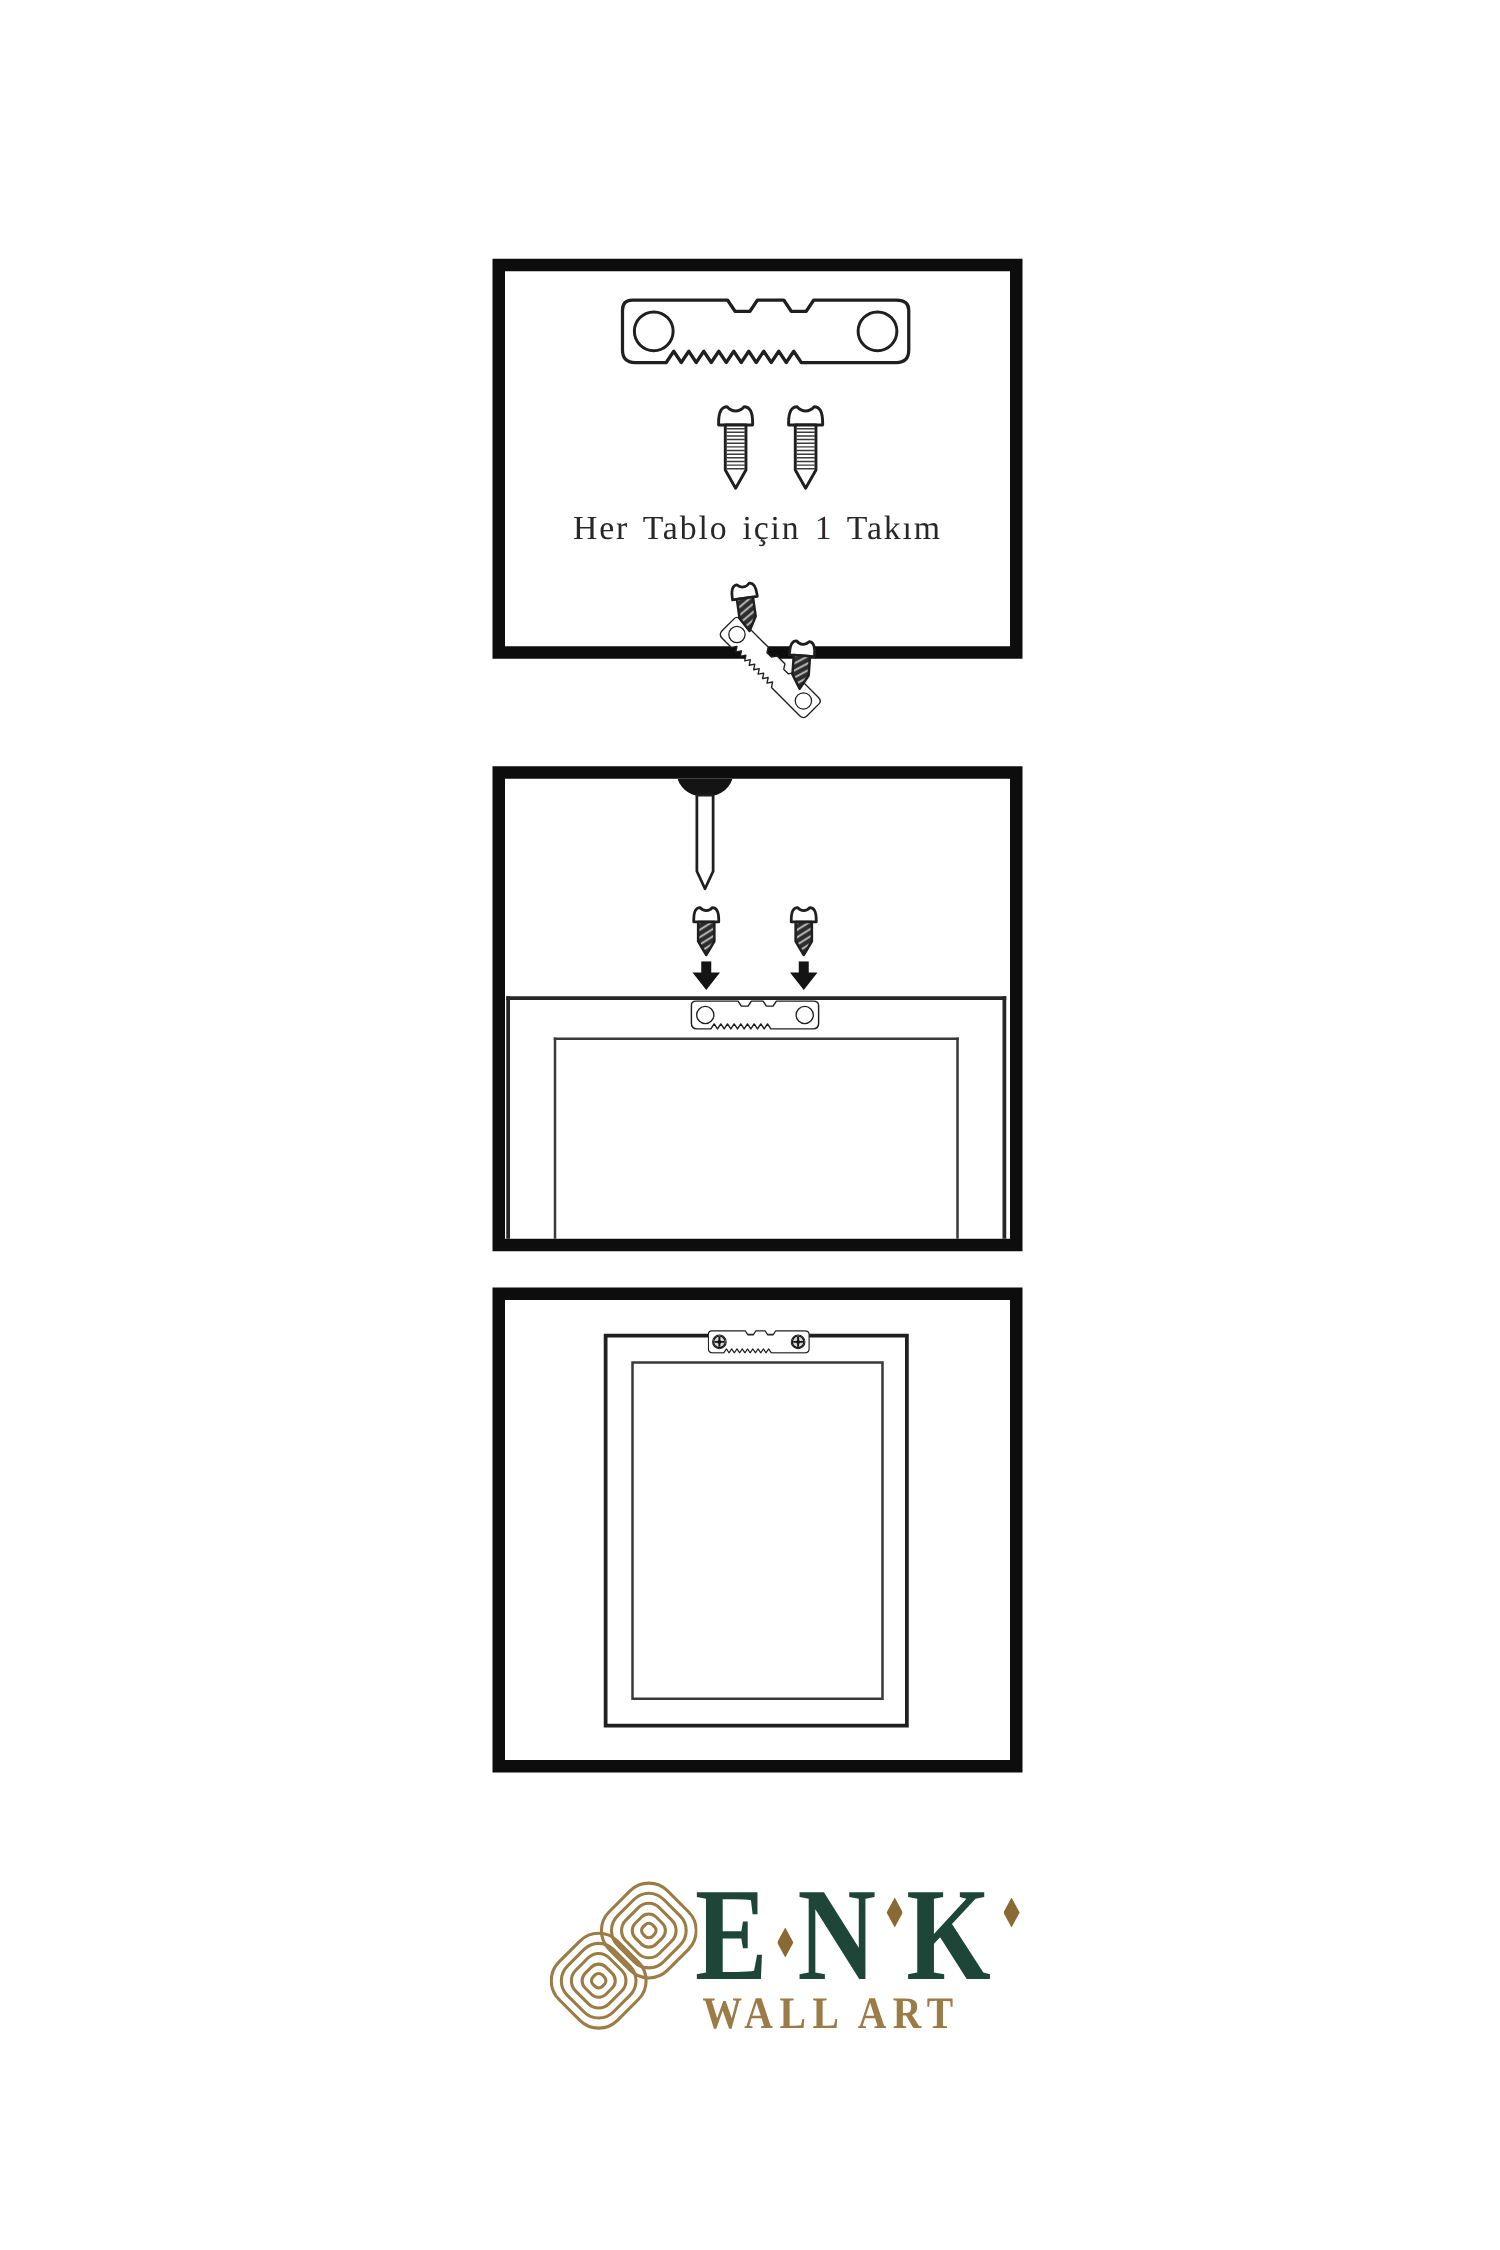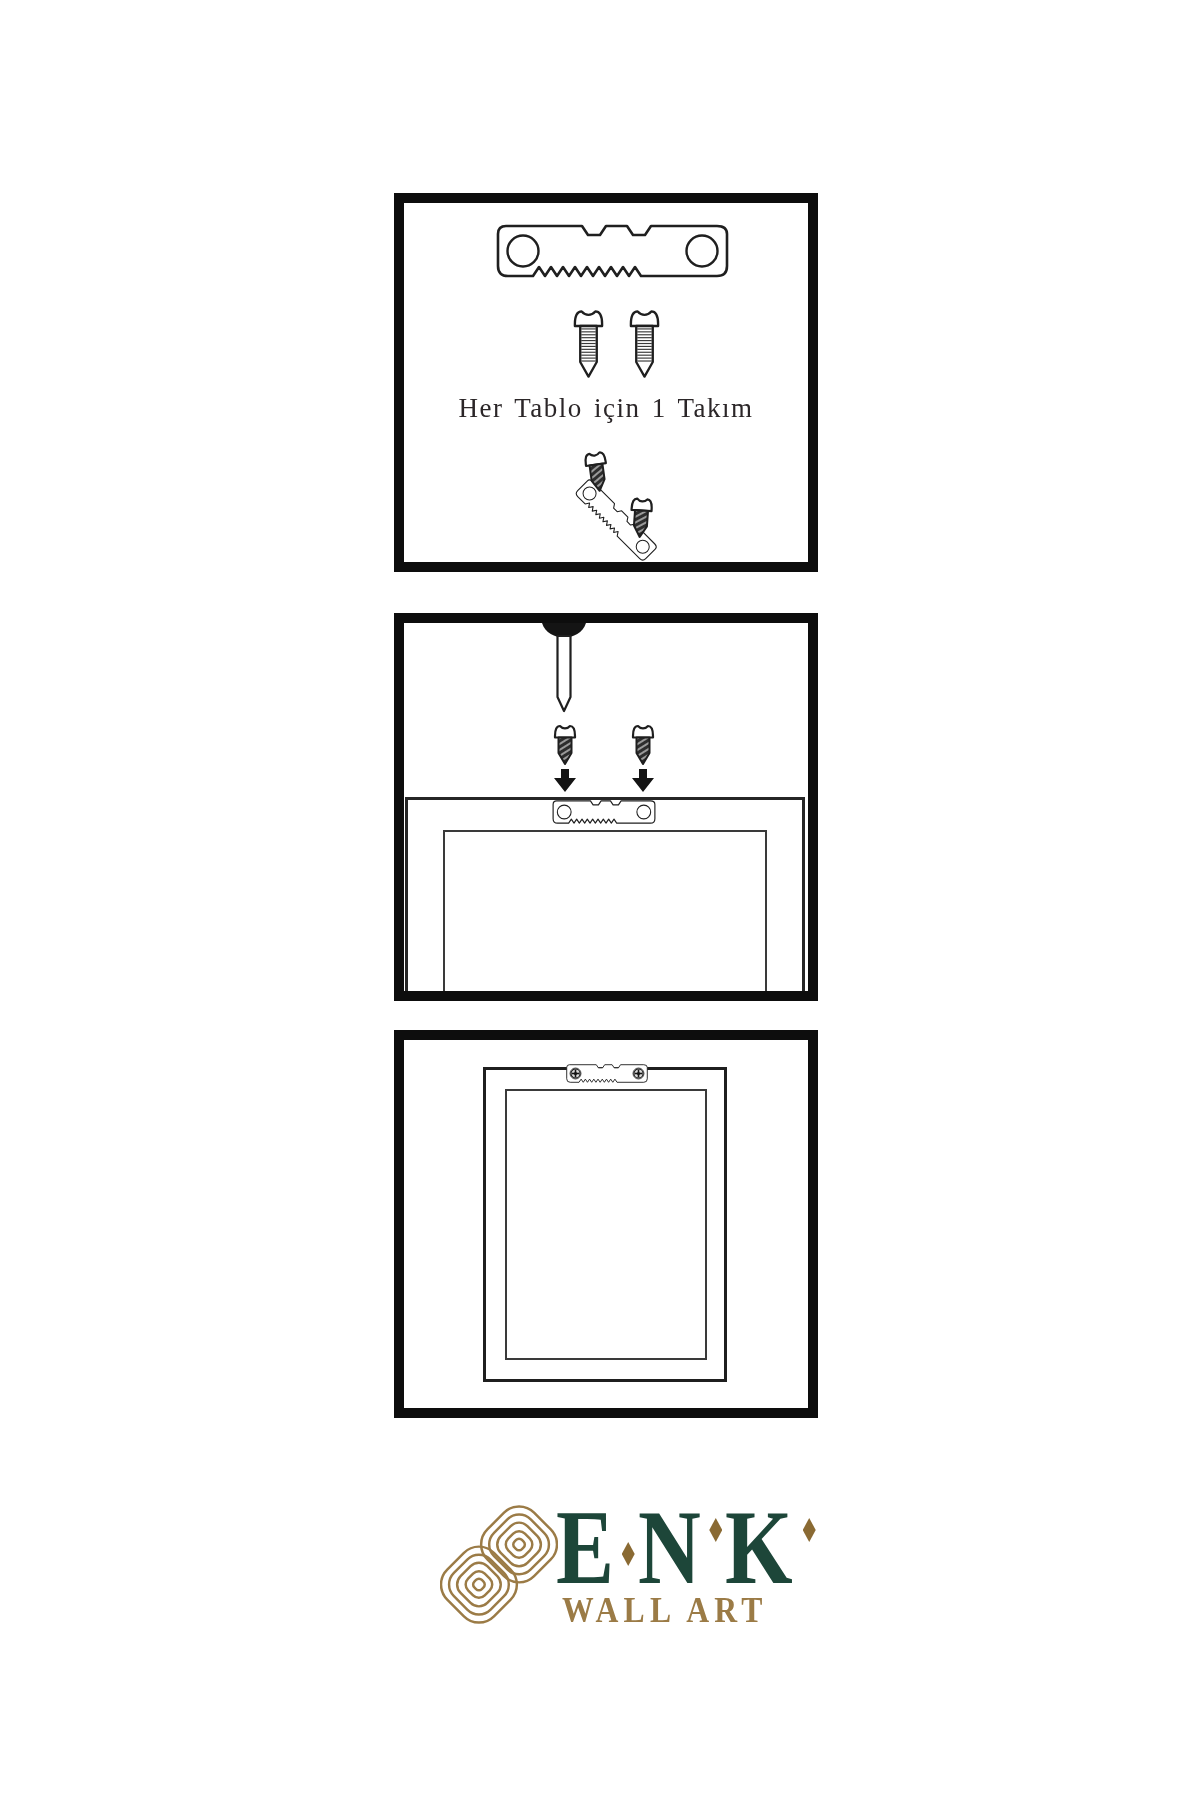--- a/index.html
+++ b/index.html
@@ -1,20 +1,20 @@
 <!DOCTYPE html>
 <html><head>
 <meta charset="utf-8">
 <style>
   html,body{margin:0;padding:0;background:#ffffff;}
   .canvas{position:relative;width:1200px;height:1800px;background:#fff;overflow:hidden;
           font-family:"Liberation Serif","DejaVu Serif",serif;}
   .abs{position:absolute;}
   .panel{position:absolute;box-sizing:border-box;border:10px solid #0d0d0d;background:#fff;}
-  #panel1{left:394px;top:193px;width:424px;height:379px;}
+  #panel1{left:394px;top:207px;width:424px;height:320px;}
   #panel2{left:394px;top:613px;width:424px;height:388px;}
   #panel3{left:394px;top:1030px;width:424px;height:388px;}
   .caption{position:absolute;left:0;top:190px;width:100%;text-align:center;
            font-size:27px;letter-spacing:1.5px;word-spacing:3px;color:#2b2628;}
   .rect-line{position:absolute;background:#fff;}
   .p2-outer{left:1px;top:174px;width:400px;height:194px;border:3px solid #262626;border-bottom:none;}
   .p2-inner{left:39px;top:207px;width:324px;height:161px;border:2px solid #3a3a3a;border-bottom:none;}
   .p3-outer{left:79px;top:27px;width:244px;height:315px;border:3px solid #1f1f1f;}
   .p3-inner{left:101px;top:49px;width:202px;height:271px;border:2px solid #3a3a3a;}
   .rect-line{box-sizing:border-box;background:transparent;}

